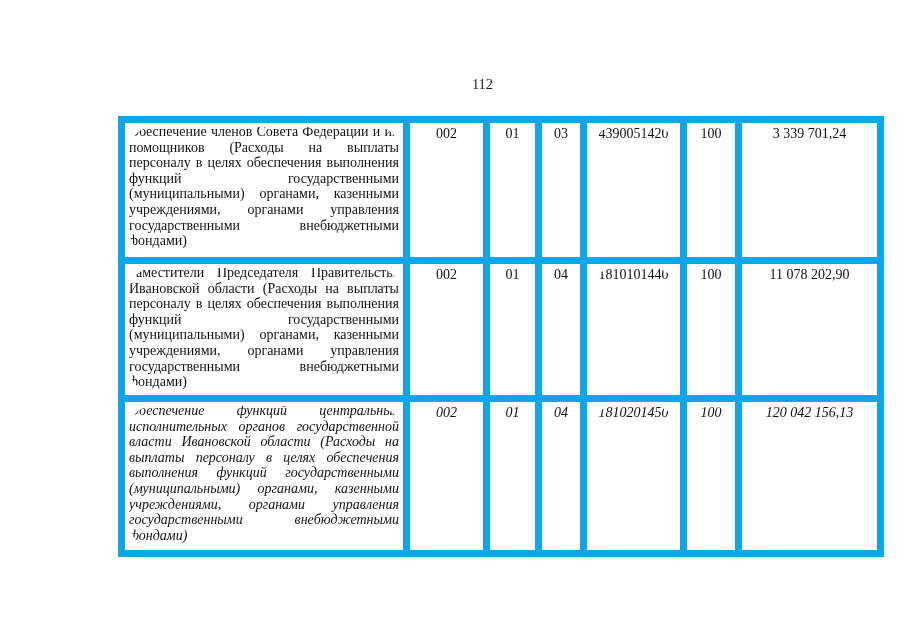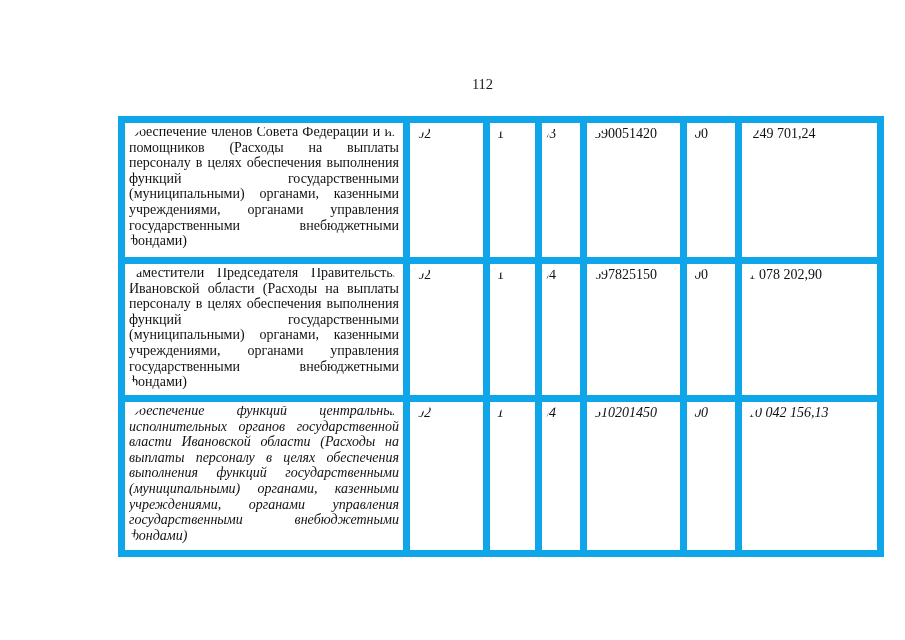--- a/index.html
+++ b/index.html
@@ -35,21 +35,21 @@
     vertical-align: top;
     line-height: 15.6px;
     overflow: hidden;
   }
   td.cell-title {
     text-align: justify;
     text-justify: inter-word;
     padding: 1px 4px 0 4px;
   }
   td.num {
-    text-align: left;
+    text-align: center;
     padding-top: 3px;
   }
   tr.r1 { height: 141px; }
   tr.r2 { height: 70px; }
   tr.r3 { height: 138px; }
   tr.r4 { height: 155px; font-style: italic; }
 </style>
 </head>
 <body>
 
@@ -68,36 +68,36 @@
       <col style="width:142px">
     </colgroup>
     <tbody>
       <tr class="r1">
         <td class="cell-title">Обеспечение членов Совета Федерации и их помощников (Расходы на выплаты персоналу в целях обеспечения выполнения функций государственными (муниципальными) органами, казенными учреждениями, органами управления государственными внебюджетными фондами)</td>
         <td class="num">002</td>
         <td class="num">01</td>
         <td class="num">03</td>
         <td class="num">4390051420</td>
         <td class="num">100</td>
-        <td class="num">1 249 701,24</td>
+        <td class="num">3 339 701,24</td>
       </tr>
       <tr class="r3">
         <td class="cell-title">Заместители Председателя Правительства Ивановской области (Расходы на выплаты персоналу в целях обеспечения выполнения функций государственными (муниципальными) органами, казенными учреждениями, органами управления государственными внебюджетными фондами)</td>
         <td class="num">002</td>
         <td class="num">01</td>
         <td class="num">04</td>
-        <td class="num">2697825150</td>
+        <td class="num">1810101440</td>
         <td class="num">100</td>
         <td class="num">11 078 202,90</td>
       </tr>
       <tr class="r4">
         <td class="cell-title">Обеспечение функций центральных исполнительных органов государственной власти Ивановской области (Расходы на выплаты персоналу в целях обеспечения выполнения функций государственными (муниципальными) органами, казенными учреждениями, органами управления государственными внебюджетными фондами)</td>
         <td class="num">002</td>
         <td class="num">01</td>
         <td class="num">04</td>
         <td class="num">1810201450</td>
         <td class="num">100</td>
-        <td class="num">110 042 156,13</td>
+        <td class="num">120 042 156,13</td>
       </tr>
     </tbody>
   </table>
 
 </div>
 
 </body></html>

